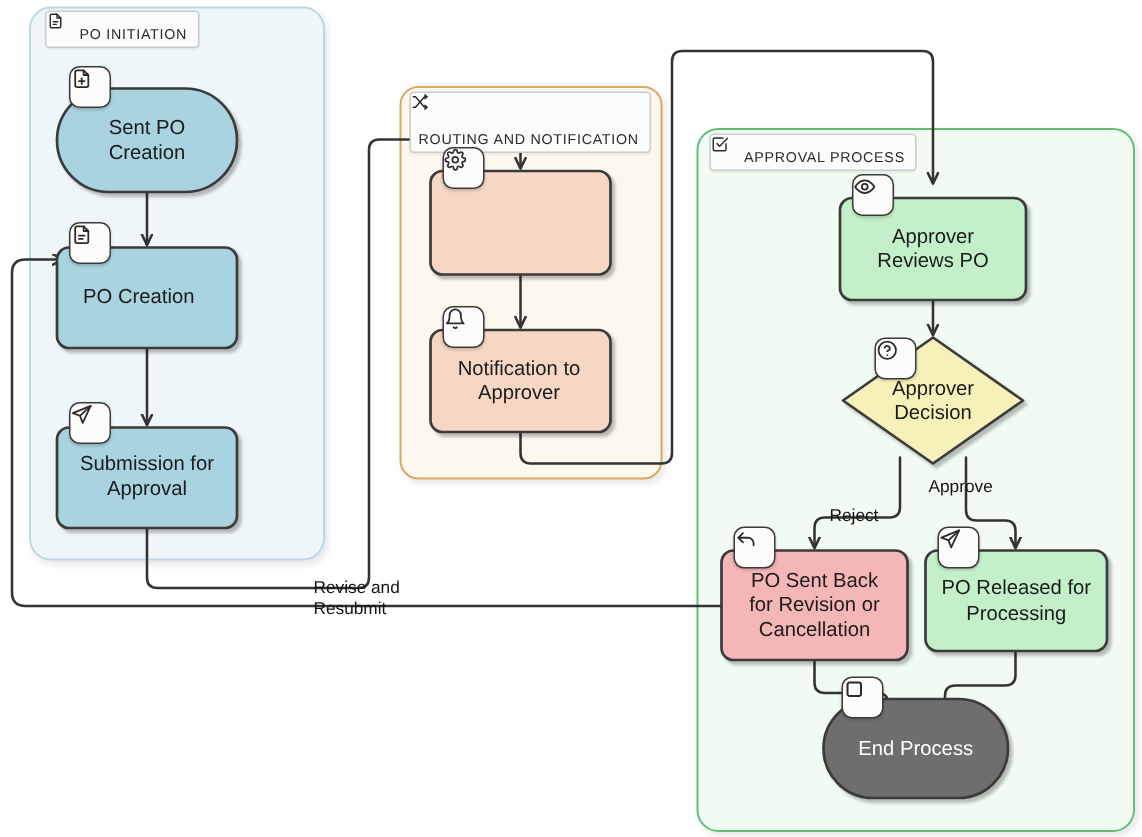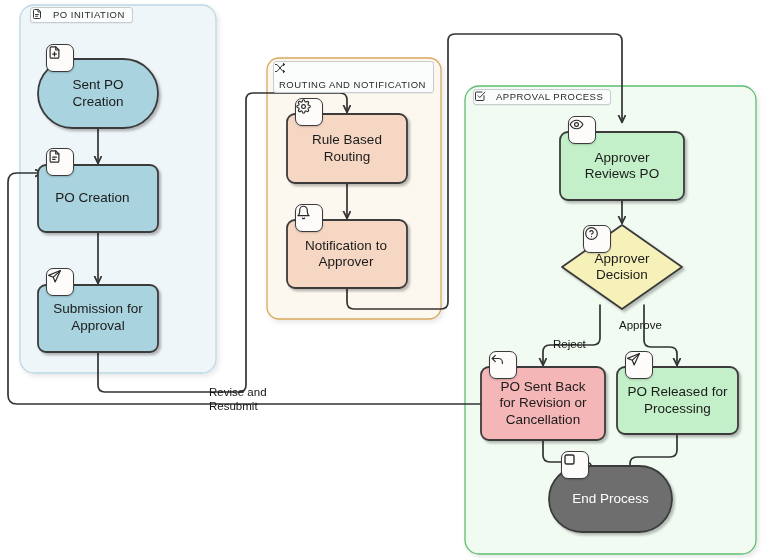--- a/index.html
+++ b/index.html
@@ -36,21 +36,21 @@
   }
   .edge-label.two{white-space:normal;width:90px;}
   .grp-title{
     position:absolute;
     display:flex;
     align-items:center;
     gap:5px;
     background:#fbfcfc;
     border:1px solid #c9ccce;
     border-radius:3px;
-    padding:0 7px 2px 5px;
+    padding:9px 7px 2px 5px;
     font-size:9.5px;
     letter-spacing:.5px;
     color:#2a2a2a;
     box-shadow:0 1px 1px rgba(0,0,0,.05);
   }
   .grp-title .gi{display:block;width:12px;height:12px;}
   .badge{
     position:absolute;
     width:26px;height:26px;
     background:#fdfcfb;
@@ -288,23 +288,20 @@
   </div>
 
   <div class="node-label" style="left:38px; top:165px; width:109px; height:67px;">
     <div><span>PO Creation</span></div>
   </div>
 
   <div class="node-label" style="left:38px; top:285px; width:120px; height:65px;">
     <div><span>Submission for</span><br><span>Approval</span></div>
   </div>
 
-  <div class="node-label" style="left:287px; top:114px; width:120px; height:69px;">
-    <div><span>Rule Based</span><br><span>Routing</span></div>
-  </div>
 
   <div class="node-label" style="left:286px; top:220px; width:120px; height:68px;">
     <div><span>Notification to</span><br><span>Approver</span></div>
   </div>
 
   <div class="node-label" style="left:560px; top:132px; width:124px; height:68px;">
     <div><span>Approver</span><br><span>Reviews PO</span></div>
   </div>
 
   <div class="node-label" style="left:562px; top:237px; width:120px; height:60px;">

